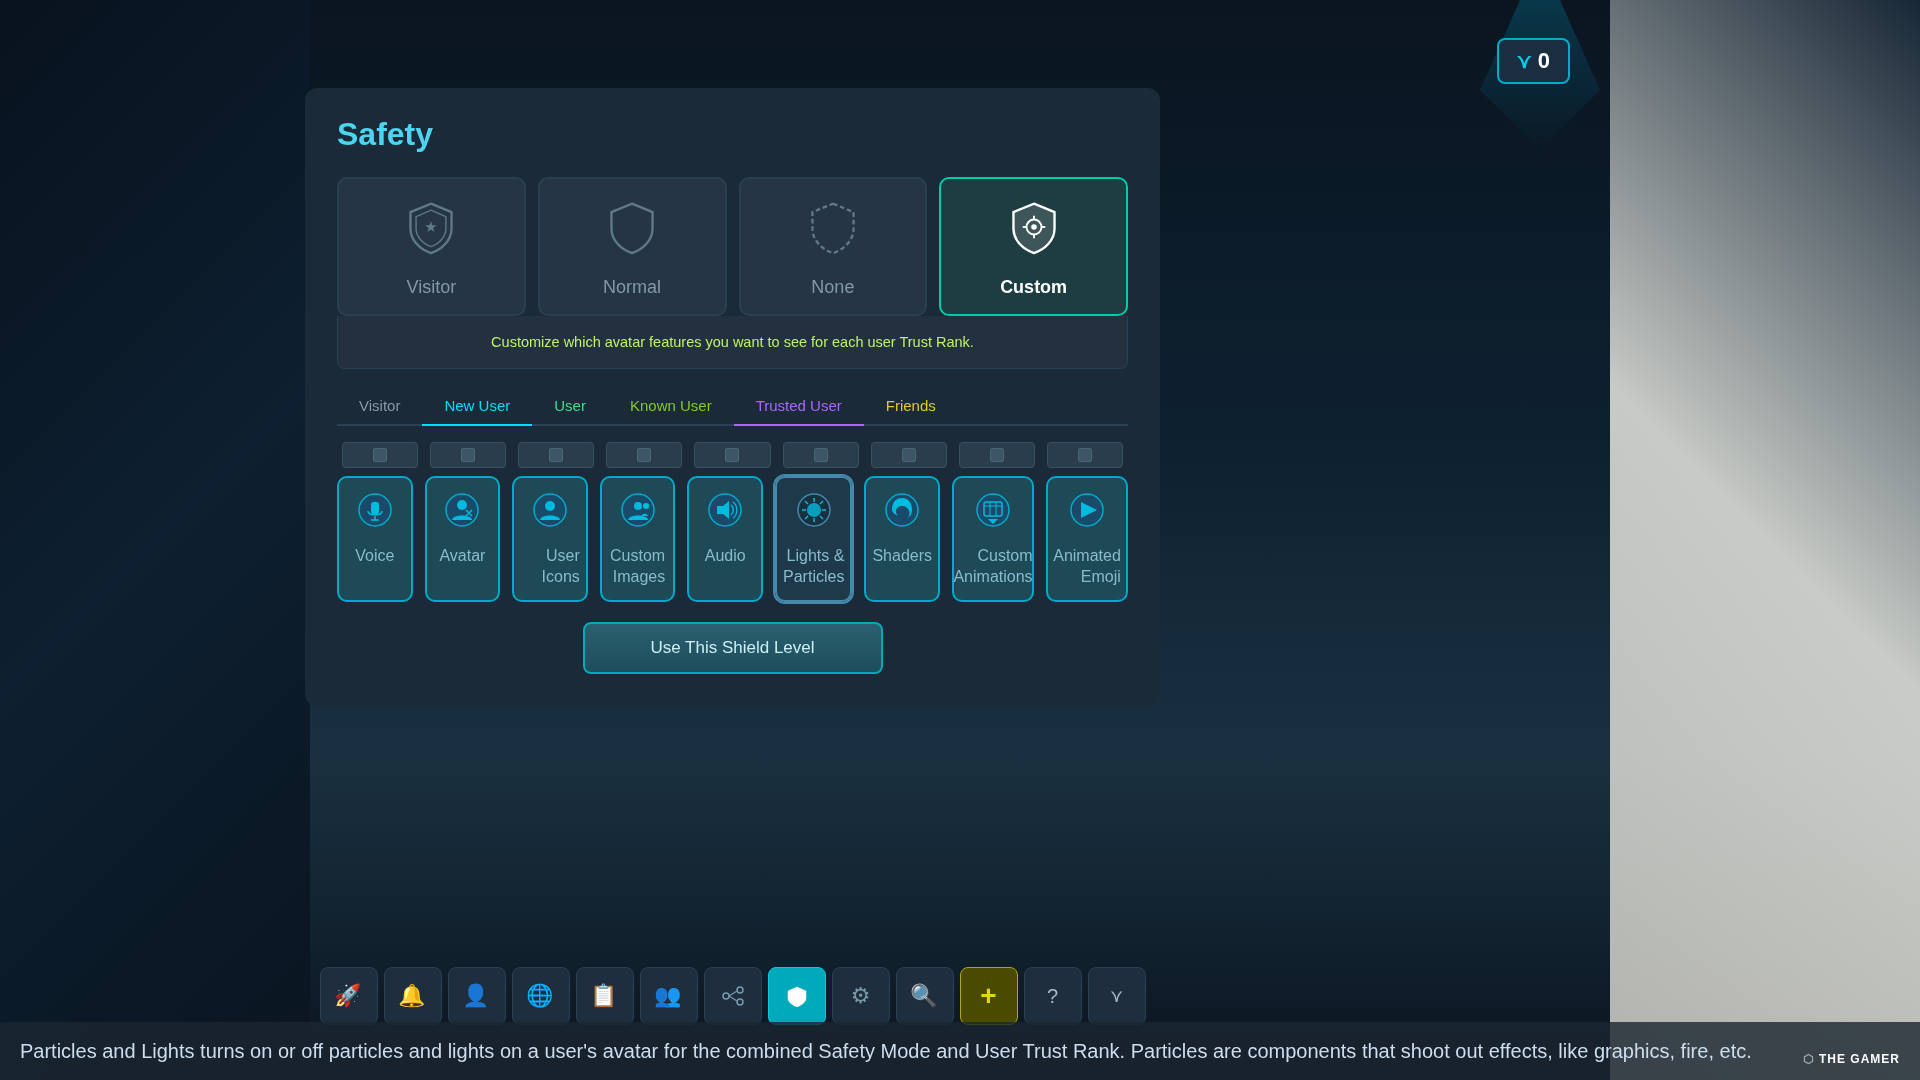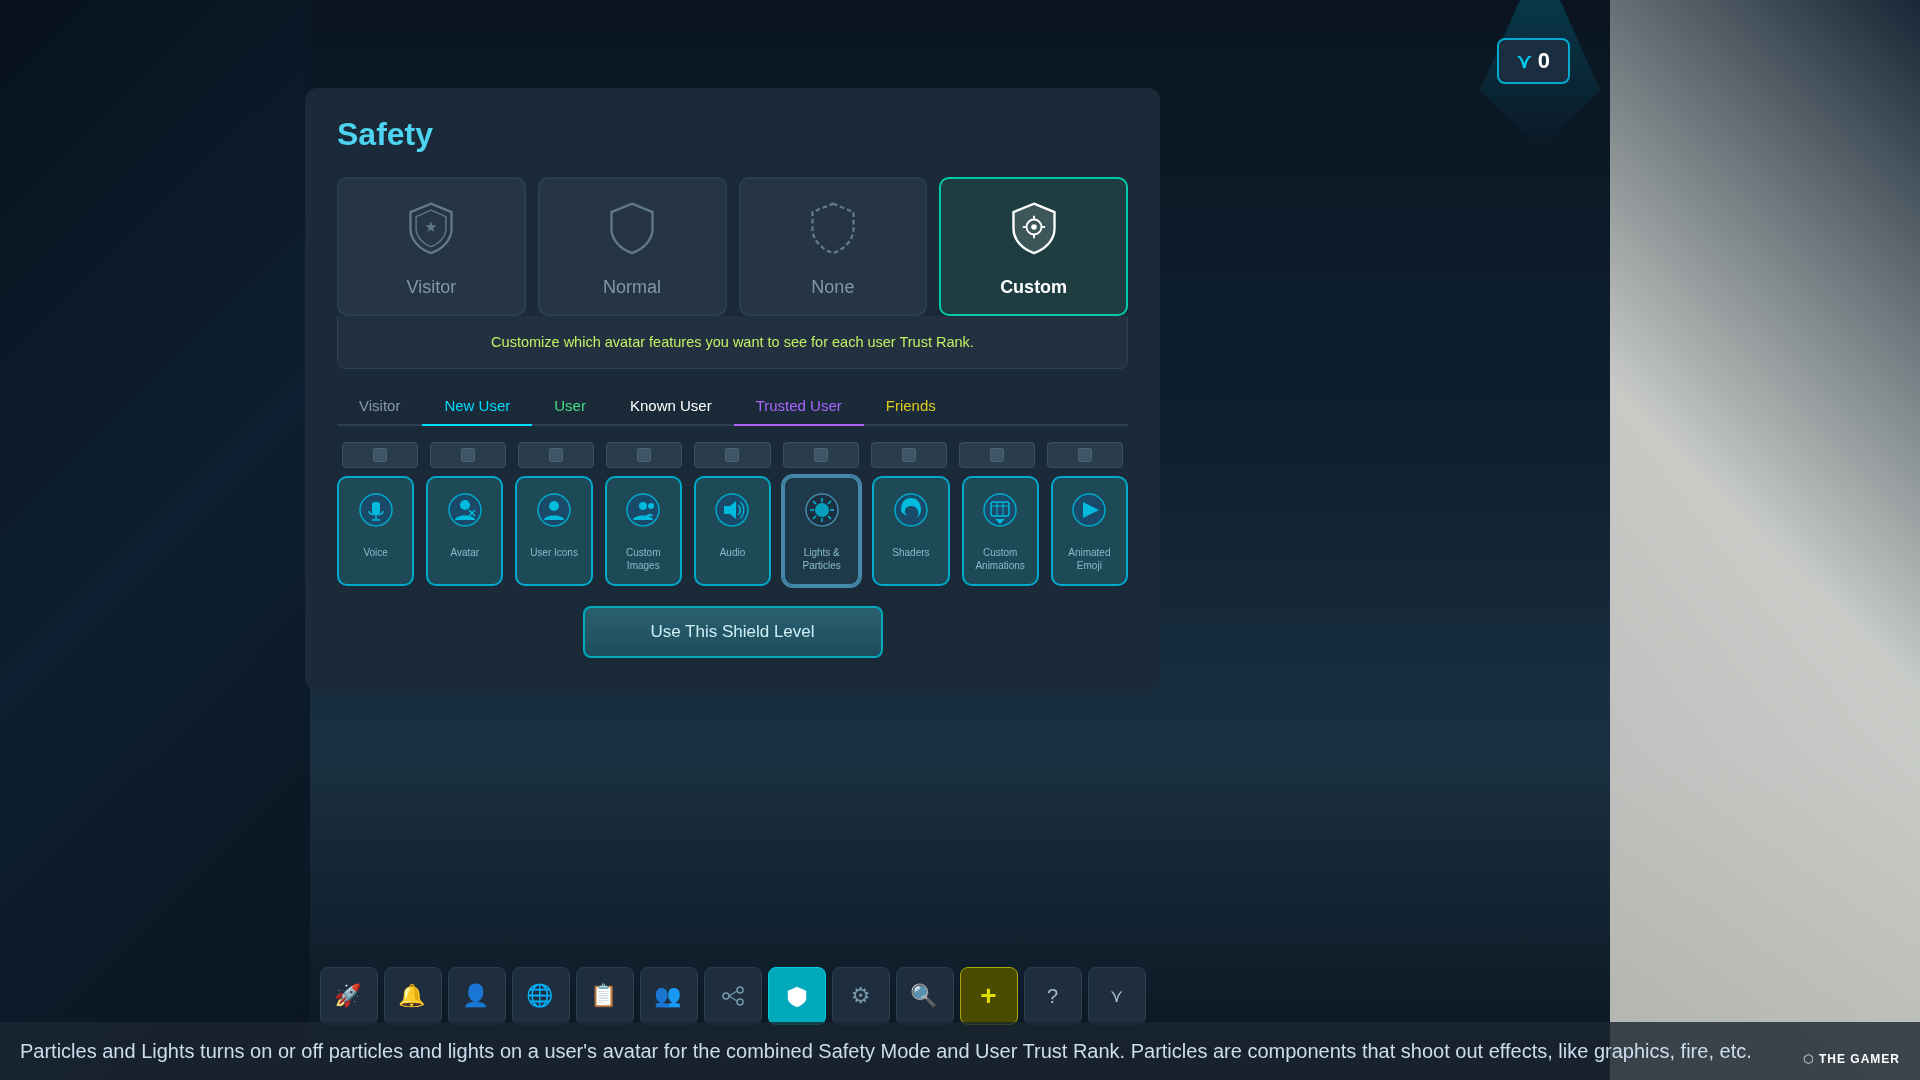--- a/index.html
+++ b/index.html
@@ -150,21 +150,21 @@
     }
     .trust-tab.active-cyan { color: #00ddff; }
     .trust-tab.active-cyan::after {
       content: '';
       position: absolute;
       bottom: -2px; left: 0; right: 0;
       height: 2px;
       background: #00ddff;
     }
     .trust-tab.active-green { color: #44dd88; }
-    .trust-tab.active-orange { color: #ffffff; }
+    .trust-tab.active-orange { color: #84cc16; }
     .trust-tab.active-purple { color: #aa66ff; }
     .trust-tab.active-purple::after {
       content: '';
       position: absolute;
       bottom: -2px; left: 0; right: 0;
       height: 2px;
       background: #aa66ff;
     }
     .trust-tab.active-yellow { color: #ddcc22; }
 
@@ -220,23 +220,23 @@
     .feature-btn.selected {
       background: #1e3a4a;
       border-color: #4488aa;
       outline: 2px solid #4488aa;
     }
     .feature-btn .btn-icon {
       font-size: 32px;
       color: #00ccee;
     }
     .feature-btn .btn-label {
-      font-size: 10px;
+      font-size: 16px;
       color: #88bbcc;
-      text-align: center;
+      text-align: right;
       line-height: 1.3;
     }
 
     
     .use-shield-btn {
       display: block;
       width: 300px;
       margin: 20px auto 0;
       padding: 14px;
       background: linear-gradient(180deg, #2a6070 0%, #1e4d5c 100%);

